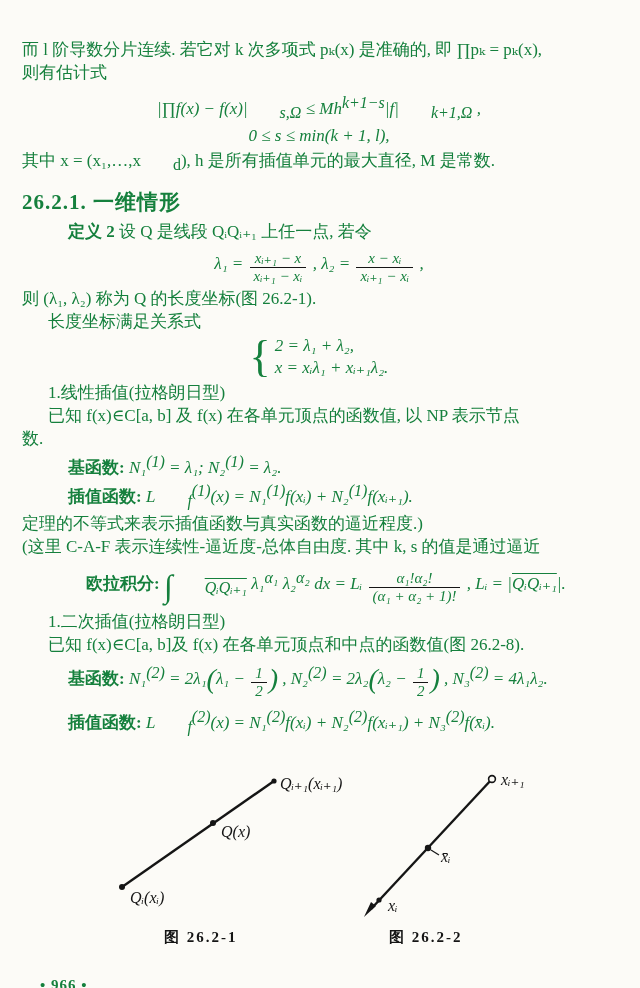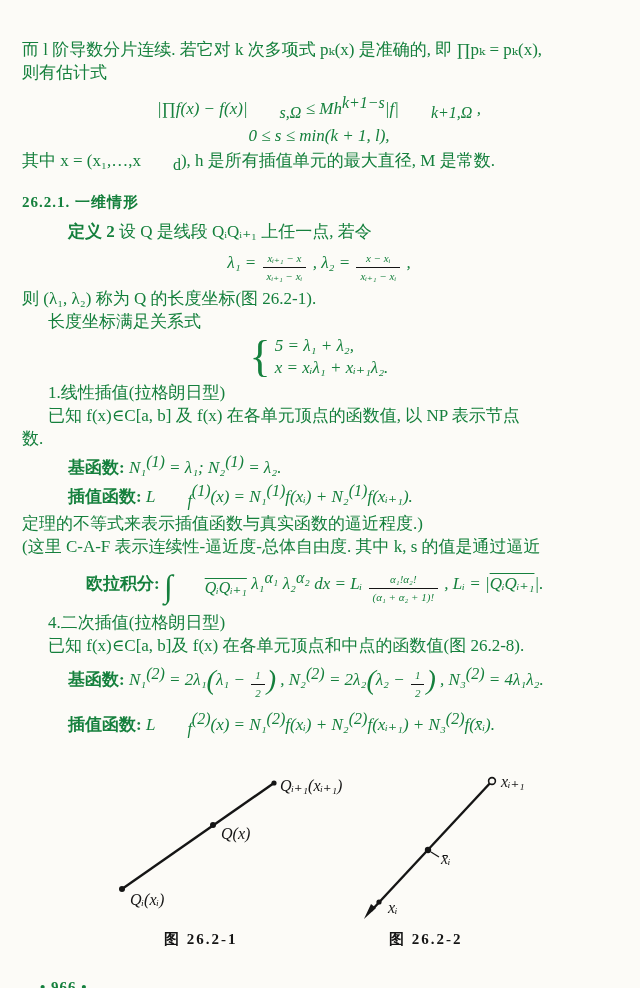--- a/index.html
+++ b/index.html
@@ -14,33 +14,33 @@
     line-height:23px;
     box-sizing:border-box;
     padding:38px 24px 0 22px;
     overflow:hidden;
   }
   .line{white-space:nowrap;}
   .ind{margin-left:26px;}
   .ind2{margin-left:44px;}
   .center{text-align:center;}
   .b{font-weight:bold;margin-left:20px;}
-  .heading{font-size:15px;font-weight:bold;margin-top:15px;margin-bottom:6px;letter-spacing:1px;}
+  .heading{font-size:21px;font-weight:bold;margin-top:15px;margin-bottom:6px;letter-spacing:1px;}
   .sectitle{font-weight:normal;margin-top:2px;}
   .fx{font-style:italic;}
   .gap-s{margin-top:5px;}
   .gap-m{margin-top:8px;}
   sub,sup{font-size:16px;font-style:inherit;}
   sub{vertical-align:-4px;margin-left:32px;}
   sup{vertical-align:6px;}
   .ov{text-decoration:overline;}
   sub.ov{text-decoration:overline;}
   .big{font-size:32px;font-weight:400;line-height:0;vertical-align:-8px;}
   .paren{font-size:28px;font-weight:400;line-height:0;vertical-align:-4px;}
-  .frac{display:inline-block;text-align:center;vertical-align:-12px;font-size:11px;line-height:17px;margin:0 2px;}
+  .frac{display:inline-block;text-align:center;vertical-align:-12px;font-size:15px;line-height:17px;margin:0 2px;}
   .frac .fn{display:block;border-bottom:1.4px solid #151515;padding:0 4px;}
   .frac .fd{display:block;padding:0 4px;}
   .formula-block{margin-top:7px;margin-bottom:2px;}
   .sys{display:flex;align-items:center;justify-content:center;margin:2px 0 2px 0;}
   .sys .brace{font-size:44px;font-weight:400;line-height:40px;margin-right:4px;}
   .sys .sys-lines{text-align:left;}
   .sys .sys-lines div{line-height:22px;}
   .figures{position:relative;height:202px;margin-top:20px;}
   .fig{position:absolute;top:1px;}
   .fig svg{display:block;}
@@ -68,39 +68,39 @@
   <div class="line ind"><span class="b">定义 2</span><span>  设 Q 是线段 QᵢQᵢ₊₁ 上任一点, 若令</span></div>
 
   <div class="line center fx formula-block">λ₁ = <span class="frac"><span class="fn">xᵢ₊₁ − x</span><span class="fd">xᵢ₊₁ − xᵢ</span></span> ,    λ₂ = <span class="frac"><span class="fn">x − xᵢ</span><span class="fd">xᵢ₊₁ − xᵢ</span></span> ,</div>
 
   <div class="line">则 (λ₁, λ₂) 称为 Q 的长度坐标(图 26.2-1).</div>
   <div class="line ind">长度坐标满足关系式</div>
 
   <div class="sys">
     <span class="brace">{</span>
     <div class="sys-lines fx">
-      <div>5 = λ₁ + λ₂,</div>
+      <div>2 = λ₁ + λ₂,</div>
       <div>x = xᵢλ₁ + xᵢ₊₁λ₂.</div>
     </div>
   </div>
 
   <div class="line ind sectitle">1.线性插值(拉格朗日型)</div>
   <div class="line ind">已知 f(x)∈C[a, b] 及 f(x) 在各单元顶点的函数值, 以 NP 表示节点</div>
   <div class="line">数.</div>
 
   <div class="line ind"><span class="b">基函数: </span><span class="fx">N₁<sup>(1)</sup> = λ₁;  N₂<sup>(1)</sup> = λ₂.</span></div>
 
   <div class="line ind"><span class="b">插值函数: </span><span class="fx">L<sub>f</sub><sup>(1)</sup>(x) = N₁<sup>(1)</sup>f(xᵢ) + N₂<sup>(1)</sup>f(xᵢ₊₁).</span></div>
 
   <div class="line">定理的不等式来表示插值函数与真实函数的逼近程度.)</div>
   <div class="line">(这里 C-A-F 表示连续性-逼近度-总体自由度.  其中 k, s 的值是通过逼近</div>
 
   <div class="line ind2 gap-m"><span class="b">欧拉积分: </span><span class="fx"><span class="big">∫</span><sub class="ov">QᵢQᵢ₊₁</sub>  λ₁<sup>α₁</sup> λ₂<sup>α₂</sup> dx = Lᵢ <span class="frac"><span class="fn">α₁!α₂!</span><span class="fd">(α₁ + α₂ + 1)!</span></span> ,  Lᵢ = |<span class="ov">QᵢQᵢ₊₁</span>|.</span></div>
 
-  <div class="line ind sectitle gap-s">4.二次插值(拉格朗日型)</div>
+  <div class="line ind sectitle gap-s">1.二次插值(拉格朗日型)</div>
   <div class="line ind">已知 f(x)∈C[a, b]及 f(x) 在各单元顶点和中点的函数值(图 26.2-8).</div>
 
   <div class="line ind gap-s"><span class="b">基函数: </span><span class="fx">N₁<sup>(2)</sup> = 2λ₁<span class="paren">(</span>λ₁ − <span class="frac"><span class="fn">1</span><span class="fd">2</span></span><span class="paren">)</span> ,  N₂<sup>(2)</sup> = 2λ₂<span class="paren">(</span>λ₂ − <span class="frac"><span class="fn">1</span><span class="fd">2</span></span><span class="paren">)</span> ,  N₃<sup>(2)</sup> = 4λ₁λ₂.</span></div>
 
   <div class="line ind gap-s"><span class="b">插值函数: </span><span class="fx">L<sub>f</sub><sup>(2)</sup>(x) = N₁<sup>(2)</sup>f(xᵢ) + N₂<sup>(2)</sup>f(xᵢ₊₁) + N₃<sup>(2)</sup>f(x̄ᵢ).</span></div>
 
   <div class="figures">
 
     <div class="fig" style="left:72px;">
       <svg width="280" height="200" viewBox="0 0 280 200">

